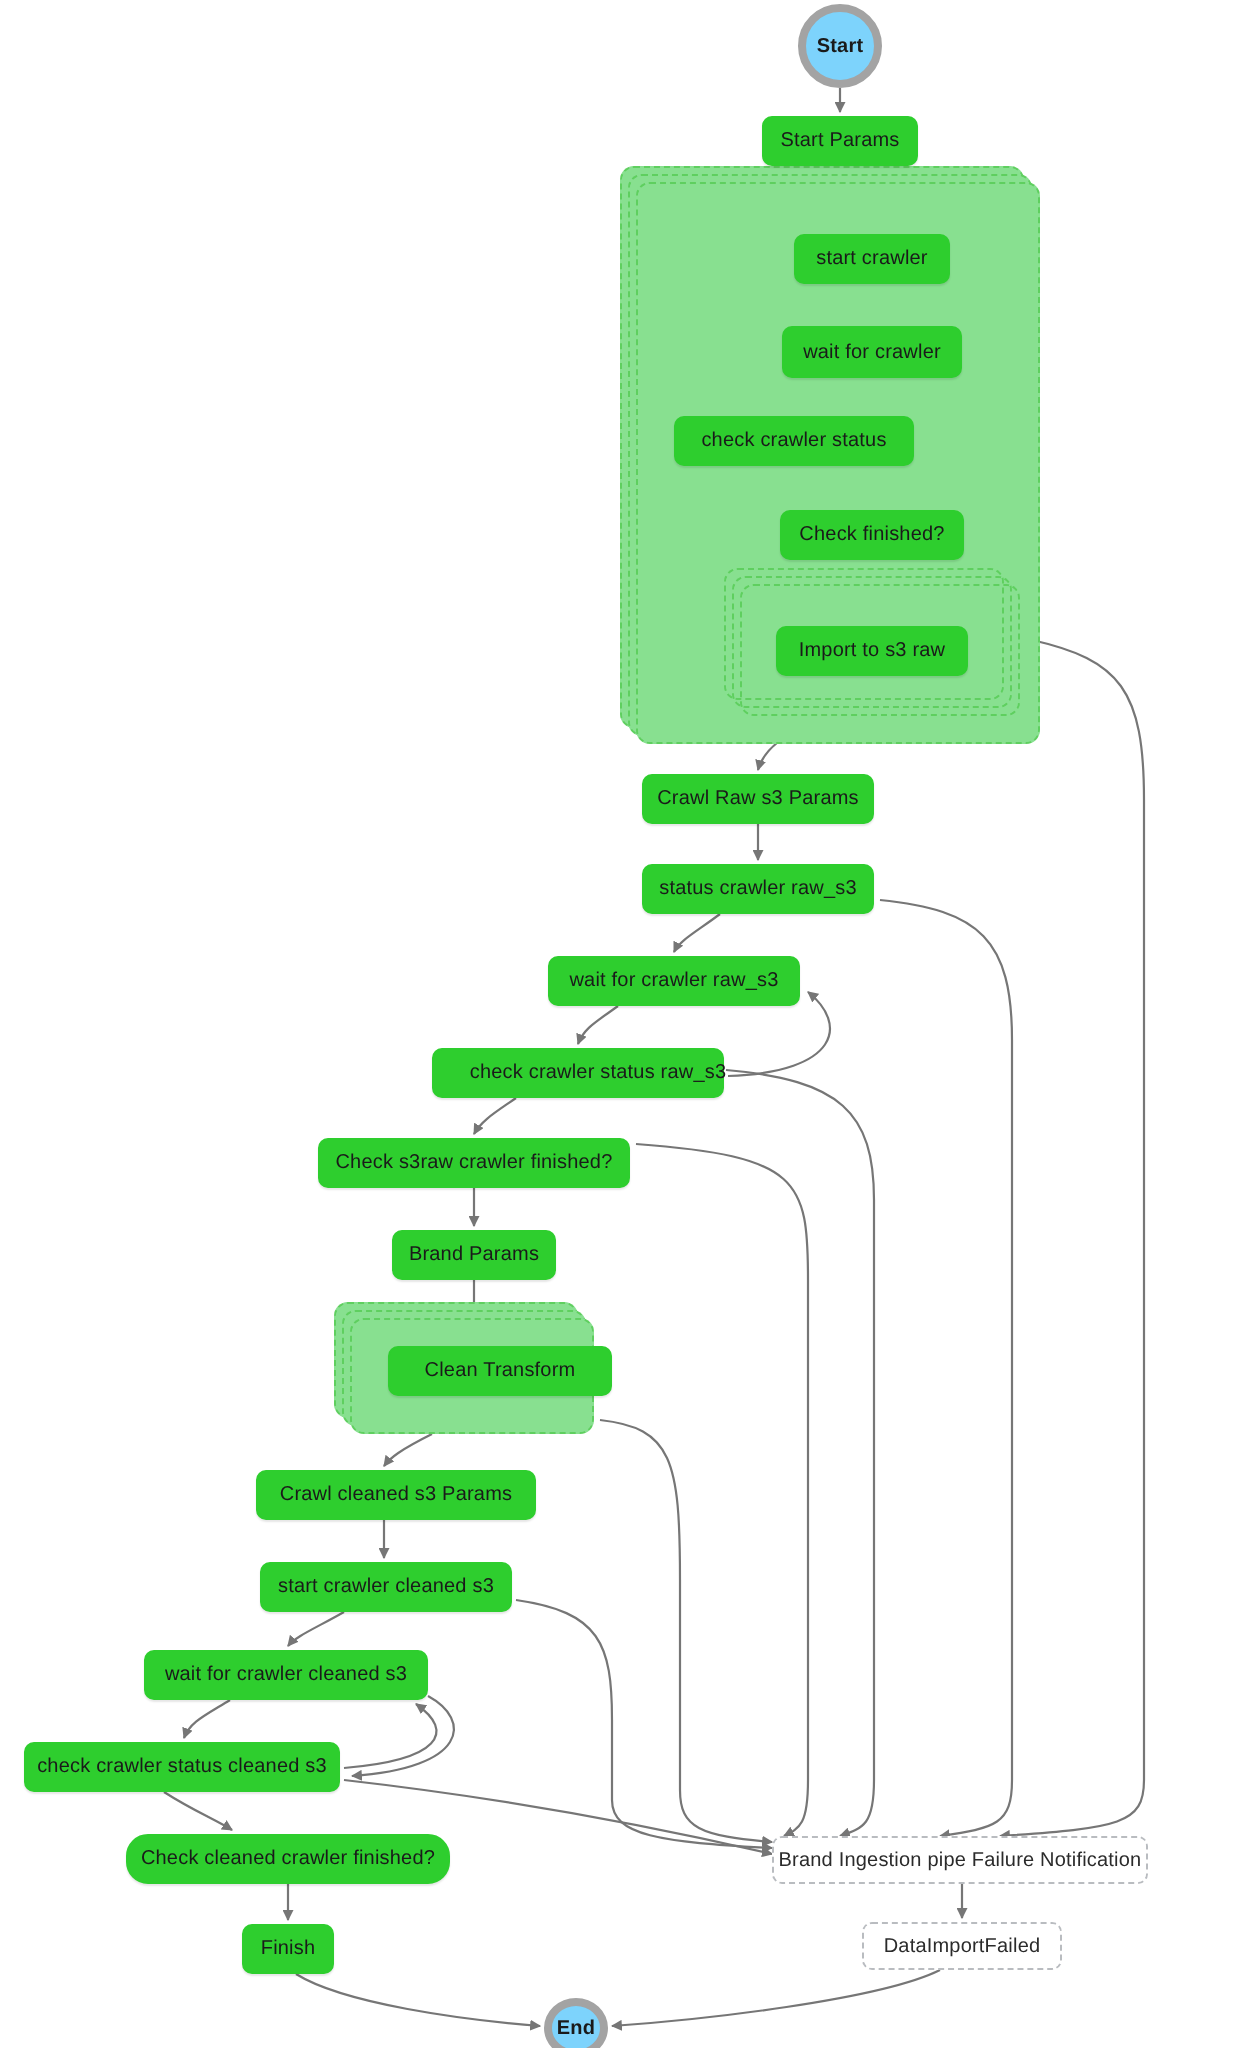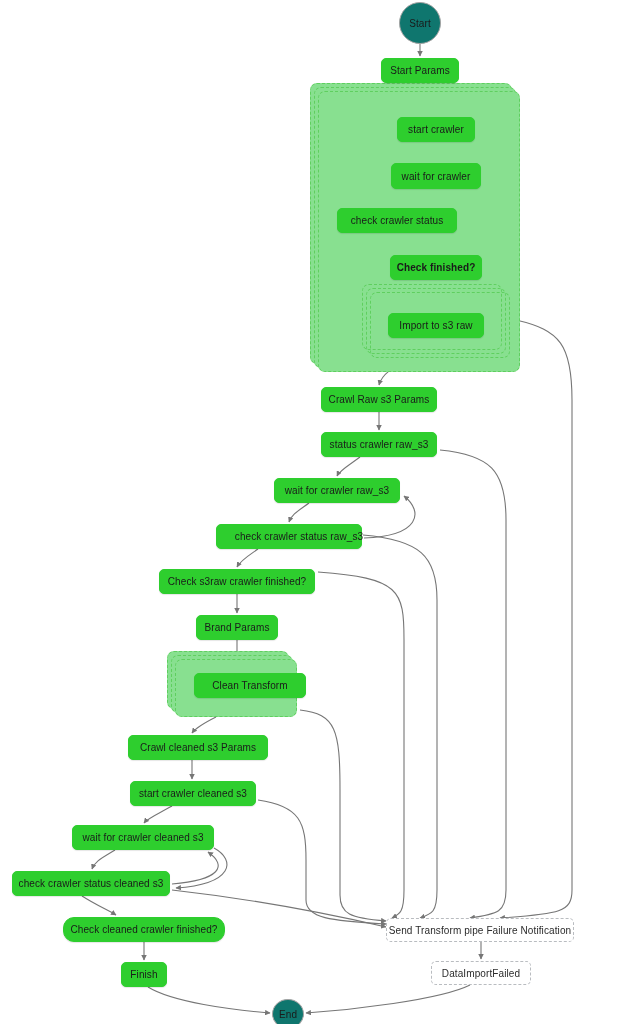--- a/index.html
+++ b/index.html
@@ -70,25 +70,25 @@
     border-radius: 5px;
     box-shadow: 0 1px 1px rgba(0,0,0,0.10);
   }
   .node.ghost {
     background: #ffffff;
     border: 1px dashed #b9bcc0;
     border-radius: 5px;
     color: #2b2b2b;
   }
   .node.terminal {
-    background: #0f766e;
-    border: 1px solid #a3a3a3;
+    background: #7dd3fc;
+    border: 4px solid #a3a3a3;
     border-radius: 50%;
     font-size: 10px;
-    font-weight: 400;
+    font-weight: 700;
     color: #1a1a1a;
   }
 </style>
 </head>
 <body>
 
 <div id="canvas">
 
   <svg id="edge-layer" viewBox="0 0 625 1024" width="625" height="1024">
     <defs>
@@ -150,34 +150,34 @@
           <div class="cluster filled" style="left: 171px; top: 655px; width: 122px; height: 58px;"></div>
           <div class="cluster filled" style="left: 175px; top: 659px; width: 122px; height: 58px;"></div>
         </div>
       </div>
     <div id="nodes">
         <div class="node terminal" style="left: 399px; top: 2px; width: 42px; height: 42px;">Start</div>
         <div class="node task" style="left: 381px; top: 58px; width: 78px; height: 25px;">Start Params</div>
         <div class="node task" style="left: 397px; top: 117px; width: 78px; height: 25px;">start crawler</div>
         <div class="node task" style="left: 391px; top: 163px; width: 90px; height: 26px;">wait for crawler</div>
         <div class="node task" style="left: 337px; top: 208px; width: 120px; height: 25px;">check crawler status</div>
-        <div class="node task" style="left: 390px; top: 255px; width: 92px; height: 25px; font-weight: bold;">Check finished?</div>
+        <div class="node task" style="left: 390px; top: 255px; width: 92px; height: 25px;">Check finished?</div>
         <div class="node task" style="left: 388px; top: 313px; width: 96px; height: 25px;">Import to s3 raw</div>
         <div class="node task" style="left: 321px; top: 387px; width: 116px; height: 25px;">Crawl Raw s3 Params</div>
         <div class="node task" style="left: 321px; top: 432px; width: 116px; height: 25px;">status crawler raw_s3</div>
         <div class="node task" style="left: 274px; top: 478px; width: 126px; height: 25px;">wait for crawler raw_s3</div>
         <div class="node task" style="left: 216px; top: 524px; width: 146px; height: 25px; padding-left: 20px;">check crawler status raw_s3</div>
         <div class="node task" style="left: 159px; top: 569px; width: 156px; height: 25px;">Check s3raw crawler finished?</div>
         <div class="node task" style="left: 196px; top: 615px; width: 82px; height: 25px;">Brand Params</div>
         <div class="node task" style="left: 194px; top: 673px; width: 112px; height: 25px; text-align: center;">Clean Transform</div>
         <div class="node task" style="left: 128px; top: 735px; width: 140px; height: 25px;">Crawl cleaned s3 Params</div>
         <div class="node task" style="left: 130px; top: 781px; width: 126px; height: 25px;">start crawler cleaned s3</div>
         <div class="node task" style="left: 72px; top: 825px; width: 142px; height: 25px;">wait for crawler cleaned s3</div>
         <div class="node task" style="left: 12px; top: 871px; width: 158px; height: 25px;">check crawler status cleaned s3</div>
         <div class="node task" style="left: 63px; top: 917px; width: 162px; height: 25px; border-radius: 11px;">Check cleaned crawler finished?</div>
         <div class="node task" style="left: 121px; top: 962px; width: 46px; height: 25px;">Finish</div>
-        <div class="node ghost" style="left: 386px; top: 918px; width: 188px; height: 24px;">Send Transform pipe Failure Notification</div>
+        <div class="node ghost" style="left: 386px; top: 918px; width: 188px; height: 24px;">Brand Ingestion pipe Failure Notification</div>
         <div class="node ghost" style="left: 431px; top: 961px; width: 100px; height: 24px;">DataImportFailed</div>
         <div class="node terminal" style="left: 272px; top: 999px; width: 32px; height: 30px;">End</div>
       </div>
   </div>
 
 </div>
 
 </body></html>

